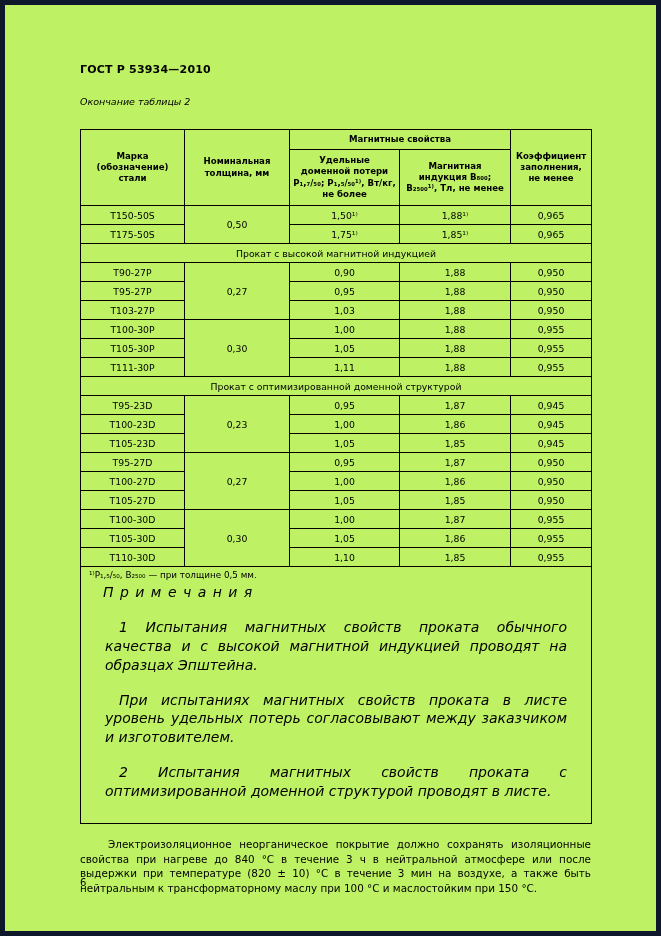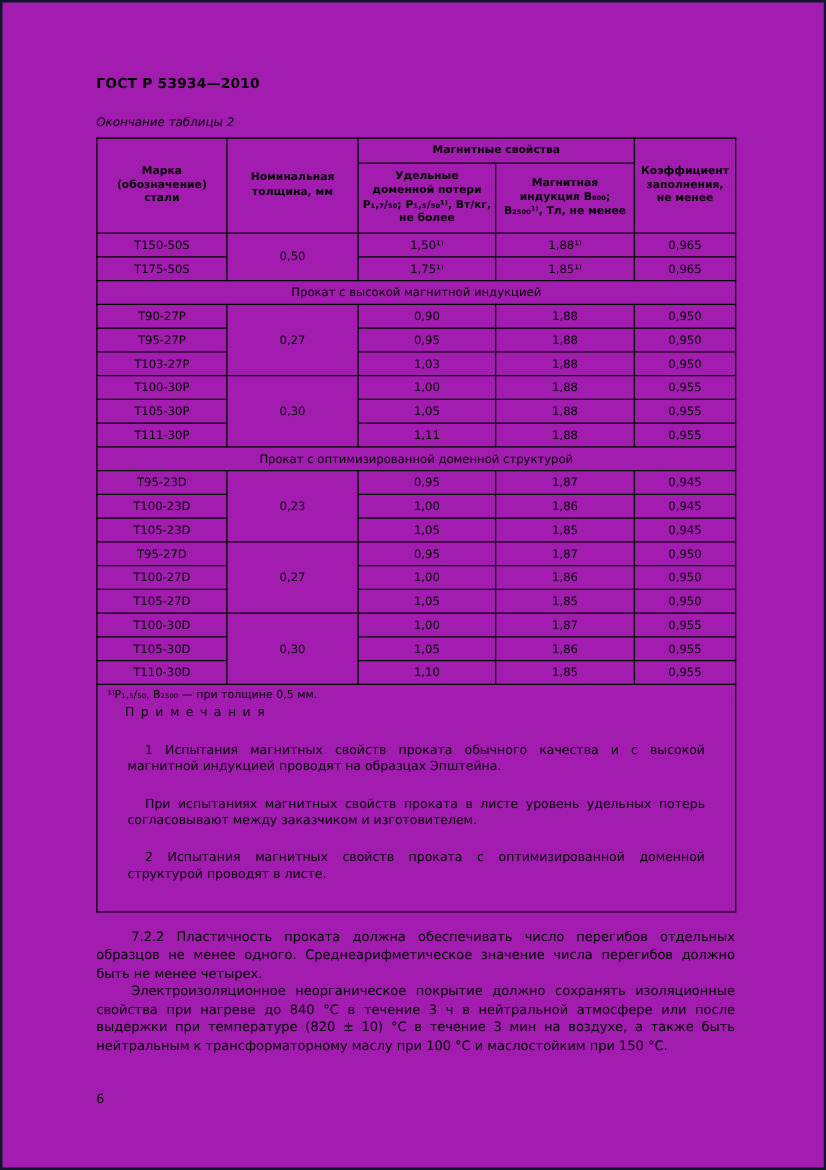--- a/index.html
+++ b/index.html
@@ -1,43 +1,43 @@
 <!DOCTYPE html>
 <html><head>
 <meta charset="utf-8">
 <style>
   html, body { margin: 0; padding: 0; background: #888; }
   .page {
     position: relative;
     width: 661px;
     height: 936px;
     margin: 0 auto;
-    background: #a21caf;
-    border: 2px solid #0f172a;
+    background: #bef264;
+    border: 5px solid #0f172a;
     box-sizing: border-box;
     font-family: "DejaVu Sans", "Liberation Sans", sans-serif;
     color: #000;
     overflow: hidden;
   }
   .content {
     position: absolute;
     left: 75px;
     top: 58px;
     width: 511px;
   }
   .doc-header {
     font-size: 11px;
     font-weight: bold;
     letter-spacing: 0.2px;
   }
   .table-caption {
     font-style: italic;
     font-size: 9.5px;
     margin-top: 20px;
-    margin-bottom: 6px;
+    margin-bottom: 22px;
   }
   table.props-table {
     border-collapse: collapse;
     width: 511px;
     table-layout: fixed;
   }
   .props-table th, .props-table td {
     border: 1px solid #000;
     box-sizing: border-box;
   }
@@ -66,25 +66,26 @@
   }
   td.footnote-cell {
     text-align: left;
     font-size: 8.8px;
     padding: 3px 6px 2px 8px;
     border-bottom: none;
     height: auto;
   }
   td.notes-cell {
     text-align: left;
-    font-size: 10px;
+    font-size: 14px;
     padding: 1px 8px 6px 8px;
     border-top: none;
     height: auto;
     line-height: 1.35;
+    font-style: italic;
   }
   .notes-title {
     margin: 0;
     text-indent: 14px;
     letter-spacing: 1px;
   }
   .note-line {
     margin: 16px;
     text-indent: 14px;
     text-align: justify;
@@ -261,20 +262,19 @@
                 <p class="note-line">1 Испытания магнитных свойств проката обычного качества и с высокой магнитной индукцией проводят на образцах Эпштейна.</p>
                 <p class="note-line">При испытаниях магнитных свойств проката в листе уровень удельных потерь согласовывают между заказчиком и изготовителем.</p>
                 <p class="note-line">2 Испытания магнитных свойств проката с оптимизированной доменной структурой проводят в листе.</p>
               </div>
           </td>
         </tr>
       </tbody>
     </table>
 
     <div class="body-text">
-        <p class="body-para">7.2.2 Пластичность проката должна обеспечивать число перегибов отдельных образцов не менее одного. Среднеарифметическое значение числа перегибов должно быть не менее четырех.</p>
         <p class="body-para">Электроизоляционное неорганическое покрытие должно сохранять изоляционные свойства при нагреве до 840 °С в течение 3 ч в нейтральной атмосфере или после выдержки при температуре (820 ± 10) °С в течение 3 мин на воздухе, а также быть нейтральным к трансформаторному маслу при 100 °С и маслостойким при 150 °С.</p>
       </div>
 
   </div>
 
   <div class="page-number">6</div>
 </div>
 
 </body></html>

